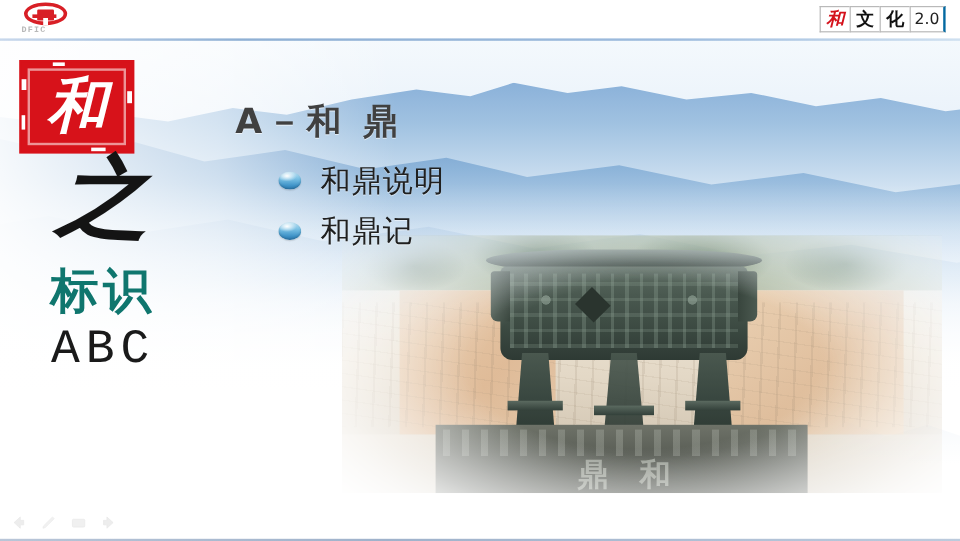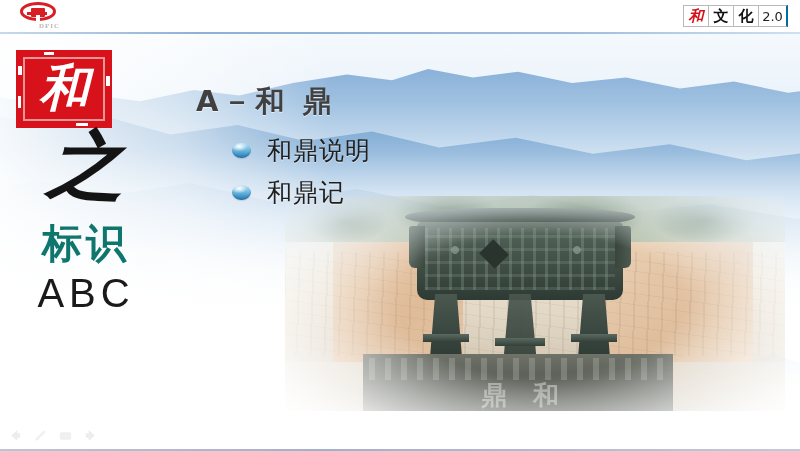--- a/index.html
+++ b/index.html
@@ -45,22 +45,22 @@
   }
   .brand-oval:after{
     content:"";position:absolute;left:13px;top:8px;
     width:4px;height:8px;background:#ffffff;
   }
   .brand-bar{
     position:absolute;left:9px;top:10px;width:20px;height:2.5px;background:#d81f26;
   }
   .brand-sub{
     position:absolute;left:0;top:20px;width:42px;
-    text-align:right;
-    font-family:Liberation Serif, serif;
+    text-align:left;
+    font-family:Liberation Mono, monospace;
     font-size:7px;font-weight:bold;letter-spacing:1px;color:#b8b8b8;
   }
   .brand-text{
     font-size:17px;font-weight:bold;color:#1a1a1a;
     letter-spacing:1px;
     font-family:"DejaVu Sans","Liberation Sans",sans-serif;
   }
 
   
   .badge{
@@ -293,21 +293,21 @@
     text-align:center;
     font-size:40px;line-height:1;color:#0f766e;font-weight:bold;
     letter-spacing:4px;
     font-family:"DejaVu Sans","Liberation Sans",sans-serif;
   }
   .vchar-abc{
     position:absolute;left:16px;top:240px;width:140px;
     text-align:center;
     font-size:40px;line-height:1;color:#1a1a1a;
     letter-spacing:5px;
-    font-family:Liberation Sans, sans-serif;
+    font-family:Liberation Mono, monospace;
   }
 
   
   .slide-title{
     position:absolute;left:196px;top:82px;z-index:25;
     font-size:29px;font-weight:bold;color:#404040;
     letter-spacing:4px;
     font-family:"DejaVu Sans","Liberation Sans",sans-serif;
     text-shadow:0 1px 0 rgba(255,255,255,.6);
   }

